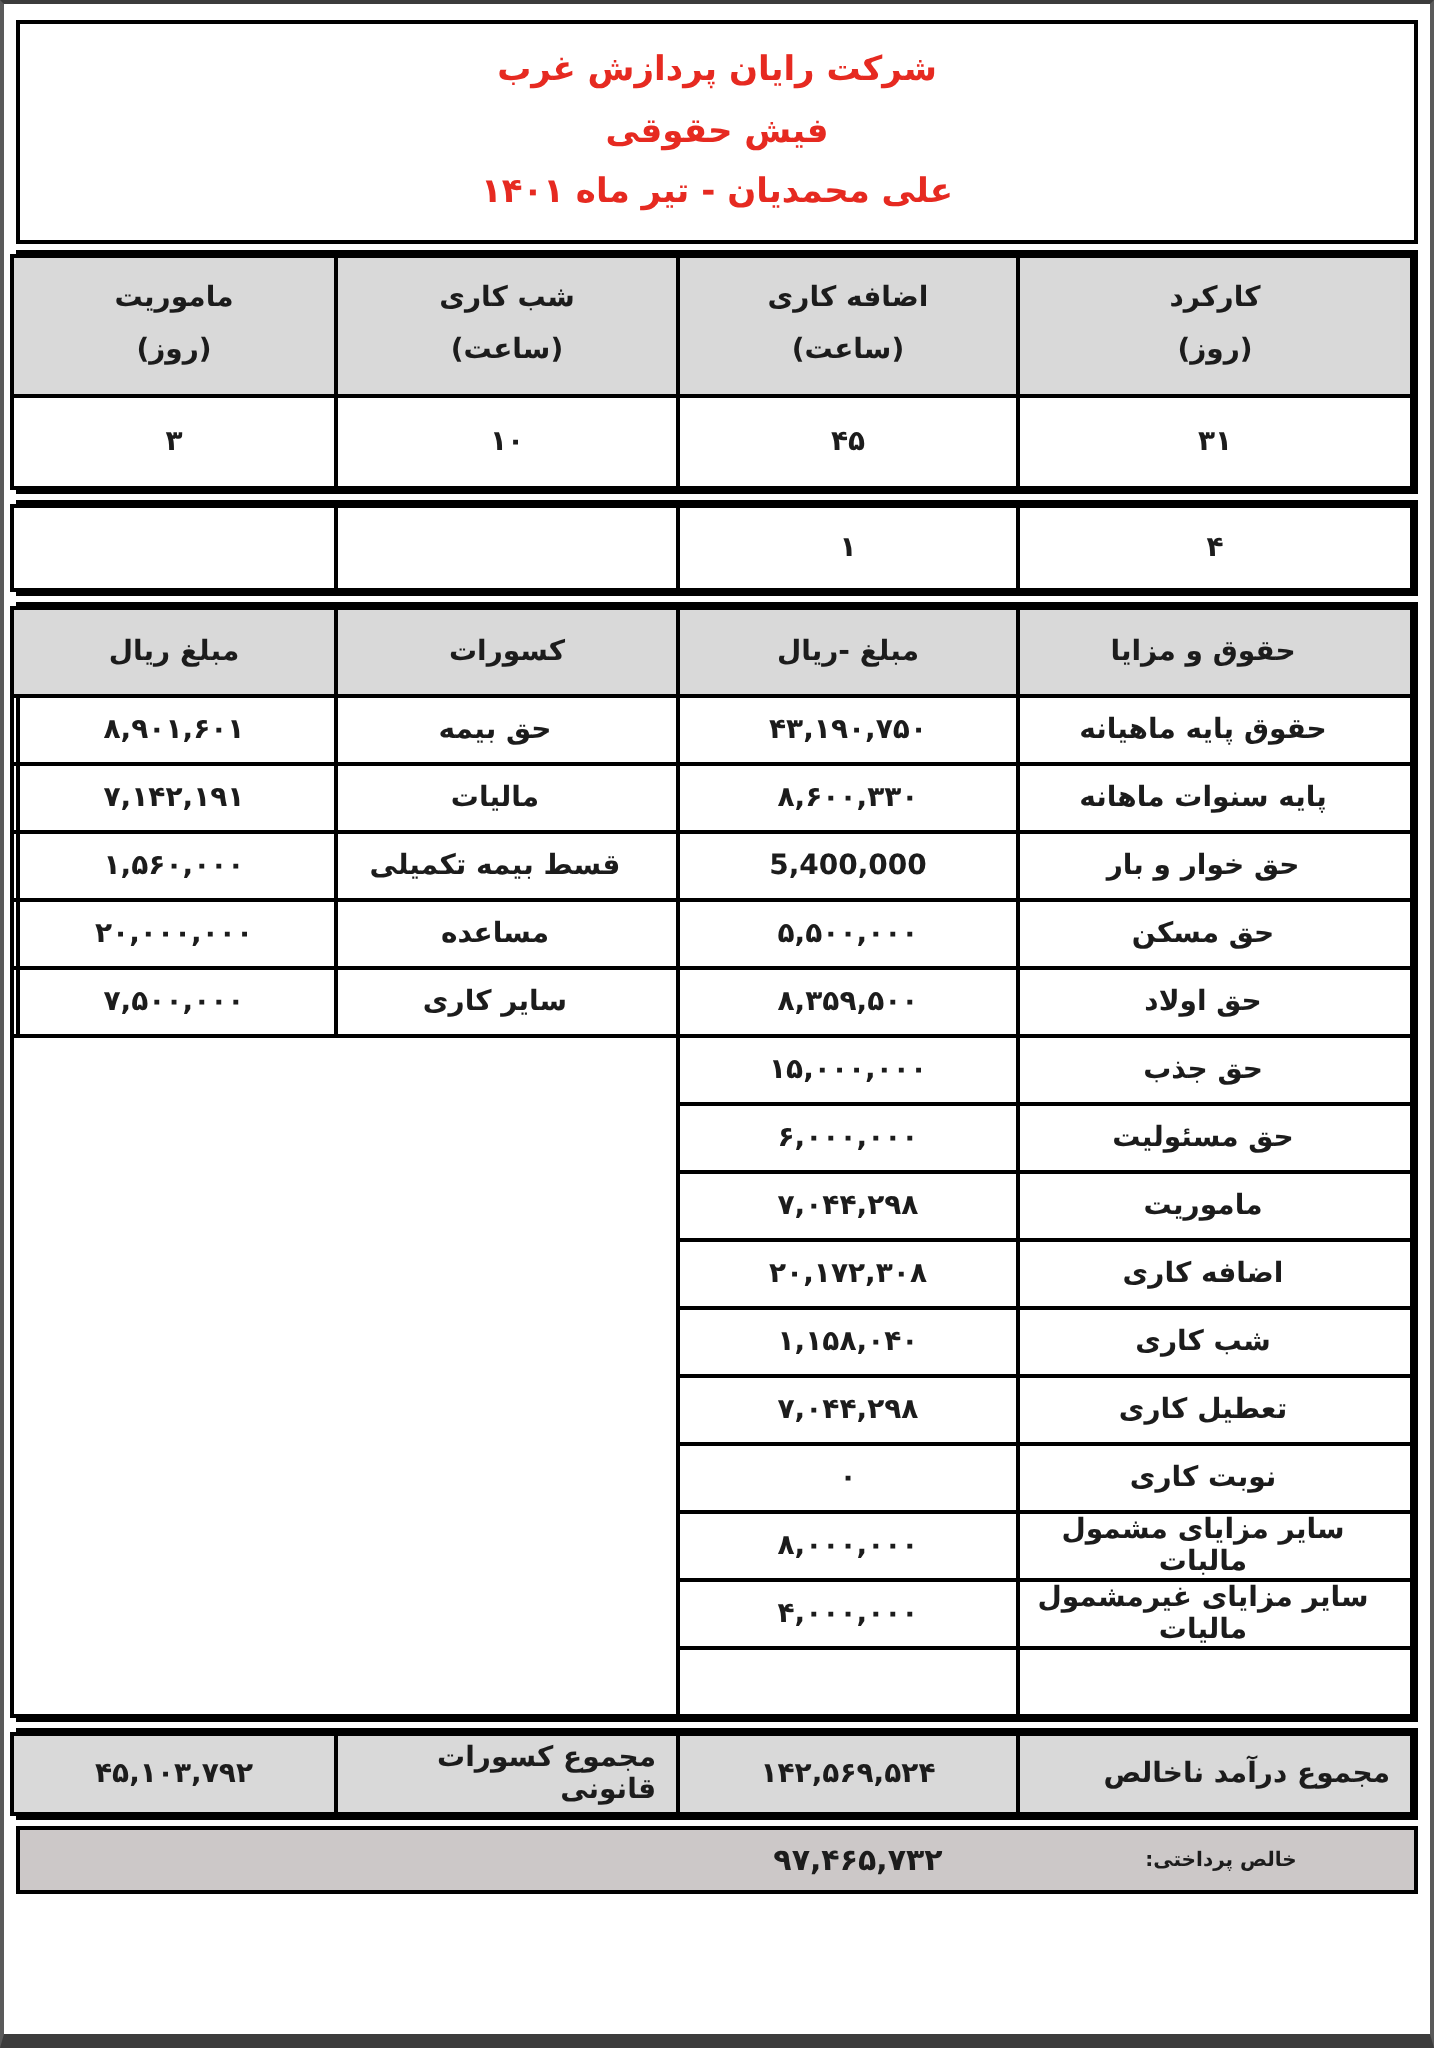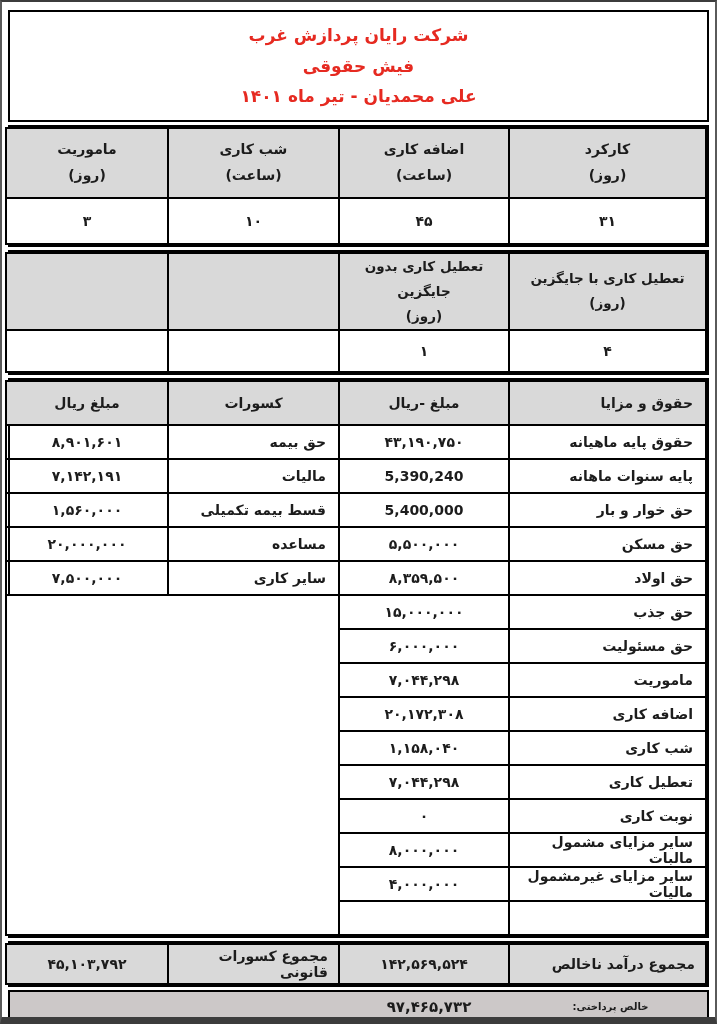--- a/index.html
+++ b/index.html
@@ -34,21 +34,21 @@
   td,th { border:2px solid #000; font-size:14px; font-weight:bold; color:#1c1c1c; text-align:center; vertical-align:middle; }
   .gray { background:#d9d9d9; }
   .hdr2 div { line-height:1.85; }
   
   .t-work th { height:70px; }
   .t-work td.val { height:46px; background:#fff; }
   .t-holiday th { height:68px; font-size:13.5px; }
   .t-holiday td.val { height:42px; background:#fff; }
   
   .t-salary th { height:44px; }
-  .t-salary th.right, .t-salary td.lbl { text-align:right; padding-right:12px; }
+  .t-salary th.right, .t-salary td.lbl { padding-right:12px; }
   .t-salary td { height:34px; }
   .t-salary td.amt { text-align:center; }
   .t-salary td.merged { background:#fff; }
   
   .t-totals td { height:40px; }
   .t-totals td.lbl { text-align:right; padding-right:10px;margin-top:42px; }
   
   .net-box {
     height:34px; background:#ccc8c8;
     display:grid; grid-template-columns:193px 170px 1fr; direction:rtl;
@@ -107,32 +107,20 @@
 
   <div class="box">
     <table class="t-holiday">
       <colgroup>
           <col class="c1">
           <col class="c2">
           <col class="c3">
           <col class="c4">
         </colgroup>
       <tbody>
-          <tr>
-        <th class="gray hdr2">
-          <div>تعطیل کاری با جایگزین</div>
-          <div>(روز)</div>
-        </th>
-        <th class="gray hdr2">
-          <div>تعطیل کاری بدون جایگزین</div>
-          <div>(روز)</div>
-        </th>
-        <th class="gray"></th>
-        <th class="gray"></th>
-      </tr>
       <tr>
         <td class="val">۴</td>
         <td class="val">۱</td>
         <td class="val"></td>
         <td class="val"></td>
       </tr>
     </tbody>
       </table>
   </div>
 
@@ -154,21 +142,21 @@
       </thead>
       <tbody>
           <tr>
             <td class="lbl">حقوق پایه ماهیانه</td>
             <td class="amt">۴۳,۱۹۰,۷۵۰</td>
             <td class="lbl">حق بیمه</td>
             <td class="amt">۸,۹۰۱,۶۰۱</td>
           </tr>
           <tr>
             <td class="lbl">پایه سنوات ماهانه</td>
-            <td class="amt">5,390,240</td>
+            <td class="amt">۸,۶۰۰,۳۳۰</td>
             <td class="lbl">مالیات</td>
             <td class="amt">۷,۱۴۲,۱۹۱</td>
           </tr>
           <tr>
             <td class="lbl">حق خوار و بار</td>
             <td class="amt">5,400,000</td>
             <td class="lbl">قسط بیمه تکمیلی</td>
             <td class="amt">۱,۵۶۰,۰۰۰</td>
           </tr>
           <tr>

